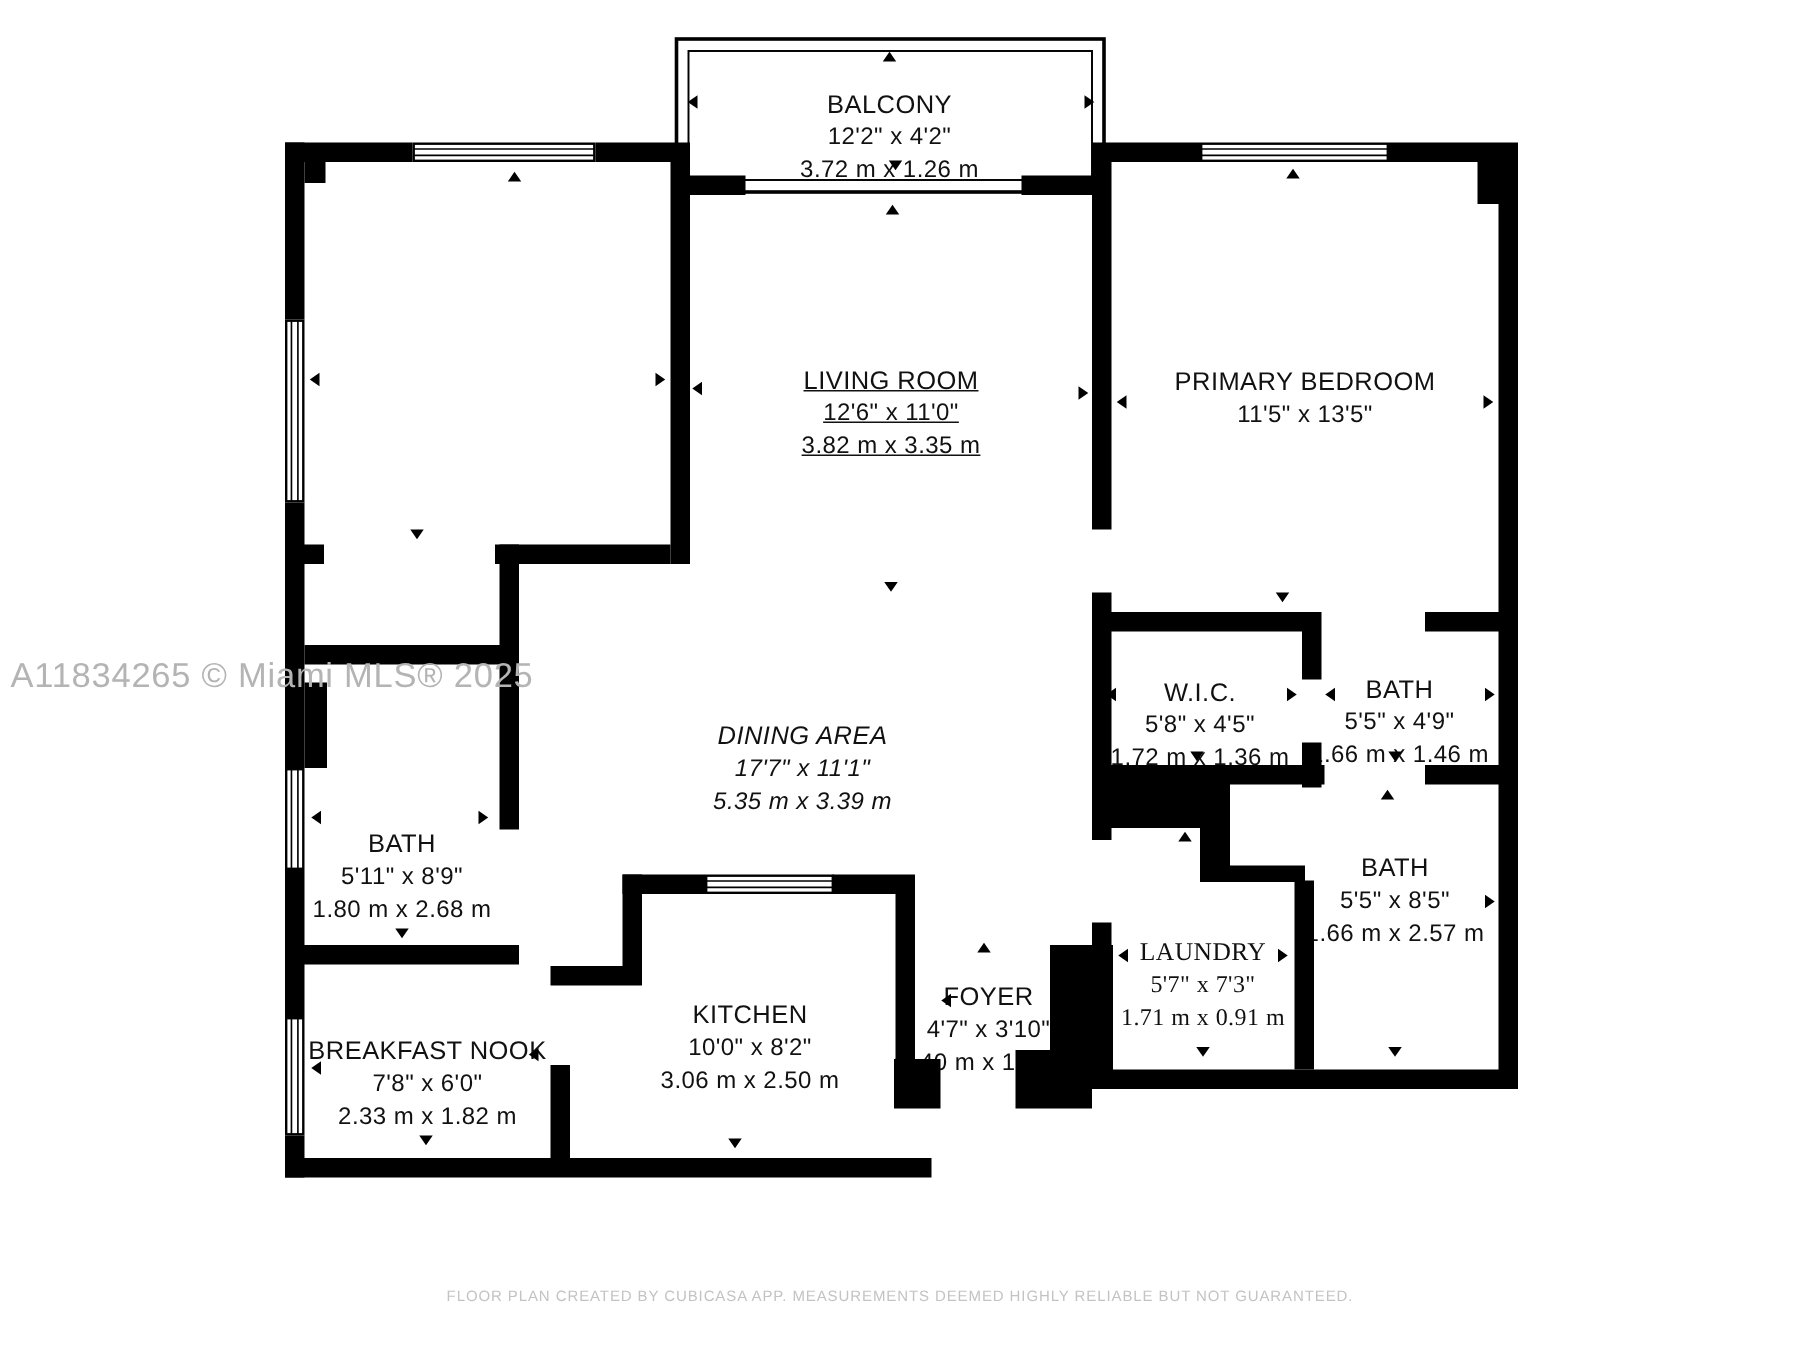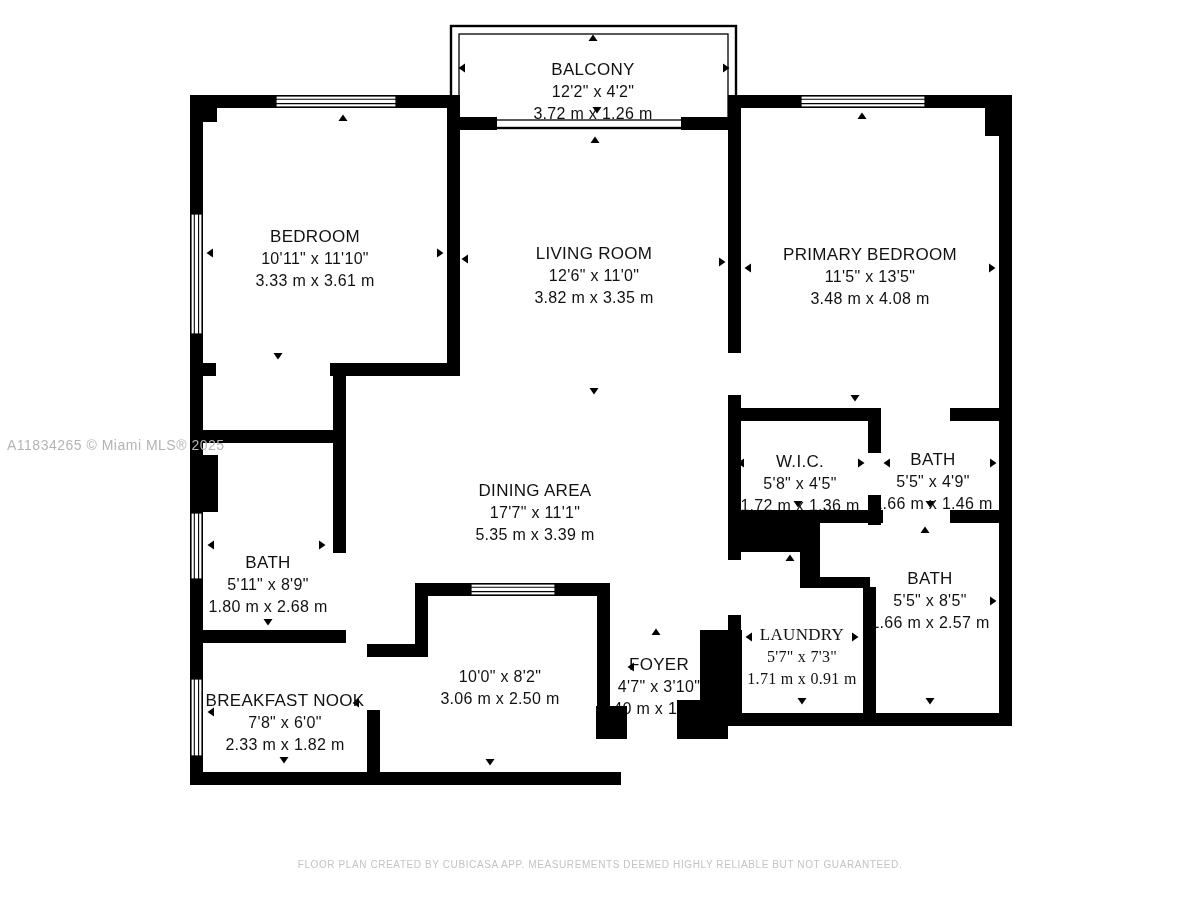--- a/index.html
+++ b/index.html
@@ -7,60 +7,54 @@
          font-family:"Liberation Sans","DejaVu Sans",sans-serif;}
   .room-label{position:absolute;width:300px;text-align:center;line-height:22px;color:#111;
               letter-spacing:.3px;white-space:nowrap;}
   .room-label .rname{display:block;font-size:17px;}
   .room-label .rdim{display:block;font-size:16px;}
   #plan-svg{position:absolute;left:0;top:0;pointer-events:none;}
   .wall{fill:#000;}
   .win{fill:#fff;stroke:#000;stroke-width:1.6px;}
   .winline{stroke:#000;stroke-width:1.1px;}
   .balcony-line{fill:none;stroke:#000;}
-  #watermark{position:absolute;left:7px;top:437px;font-size:14px;color:#b4b4b4;letter-spacing:.5px;}
+  #watermark{position:absolute;left:7px;top:437px;font-size:23px;color:#b4b4b4;letter-spacing:.5px;}
   #footer{position:absolute;left:0;top:859px;width:1200px;text-align:center;font-size:10px;
           color:#c3c3c3;letter-spacing:.6px;}
 </style>
 </head>
 <body>
 
 <div id="stage">
 
   <div class="room-label" style="left:443px;top:59px;">
     <span class="rname">BALCONY</span>
     <span class="rdim">12'2" x 4'2"</span>
     <span class="rdim">3.72 m x 1.26 m</span>
   </div>
-  <div class="room-label" style="left:165px;top:226px;">
-    <span class="rname">BEDROOM</span>
-    <span class="rdim">10'11" x 11'10"</span>
-    <span class="rdim">3.33 m x 3.61 m</span>
-  </div>
-  <div class="room-label" style="left:444px;top:243px;">
+  <div class="room-label" style="left:444px;top:243px;text-decoration:underline;">
     <span class="rname">LIVING ROOM</span>
     <span class="rdim">12'6" x 11'0"</span>
     <span class="rdim">3.82 m x 3.35 m</span>
   </div>
   <div class="room-label" style="left:720px;top:244px;">
     <span class="rname">PRIMARY BEDROOM</span>
     <span class="rdim">11'5" x 13'5"</span>
-    <span class="rdim">3.48 m x 4.08 m</span>
   </div>
   <div class="room-label" style="left:650px;top:451px;">
     <span class="rname">W.I.C.</span>
     <span class="rdim">5'8" x 4'5"</span>
     <span class="rdim">1.72 m x 1.36 m</span>
   </div>
   <div class="room-label" style="left:783px;top:449px;">
     <span class="rname">BATH</span>
     <span class="rdim">5'5" x 4'9"</span>
     <span class="rdim">1.66 m x 1.46 m</span>
   </div>
-  <div class="room-label" style="left:385px;top:480px;">
+  <div class="room-label" style="left:385px;top:480px;font-style:italic;">
     <span class="rname">DINING AREA</span>
     <span class="rdim">17'7" x 11'1"</span>
     <span class="rdim">5.35 m x 3.39 m</span>
   </div>
   <div class="room-label" style="left:118px;top:552px;">
     <span class="rname">BATH</span>
     <span class="rdim">5'11" x 8'9"</span>
     <span class="rdim">1.80 m x 2.68 m</span>
   </div>
   <div class="room-label" style="left:780px;top:568px;">
@@ -72,20 +66,21 @@
     <span class="rname">LAUNDRY</span>
     <span class="rdim">5'7" x 7'3"</span>
     <span class="rdim">1.71 m x 0.91 m</span>
   </div>
   <div class="room-label" style="left:135px;top:690px;">
     <span class="rname">BREAKFAST NOOK</span>
     <span class="rdim">7'8" x 6'0"</span>
     <span class="rdim">2.33 m x 1.82 m</span>
   </div>
   <div class="room-label" style="left:350px;top:666px;">
+    <span class="rname">KITCHEN</span>
     <span class="rdim">10'0" x 8'2"</span>
     <span class="rdim">3.06 m x 2.50 m</span>
   </div>
   <div class="room-label" style="left:509px;top:654px;text-align:center;">
     <span class="rname">FOYER</span>
     <span class="rdim">4'7" x 3'10"</span>
     <span class="rdim">1.40 m x 1.16 m</span>
   </div>
 
   <svg id="plan-svg" width="1200" height="900" viewBox="0 0 1200 900">

